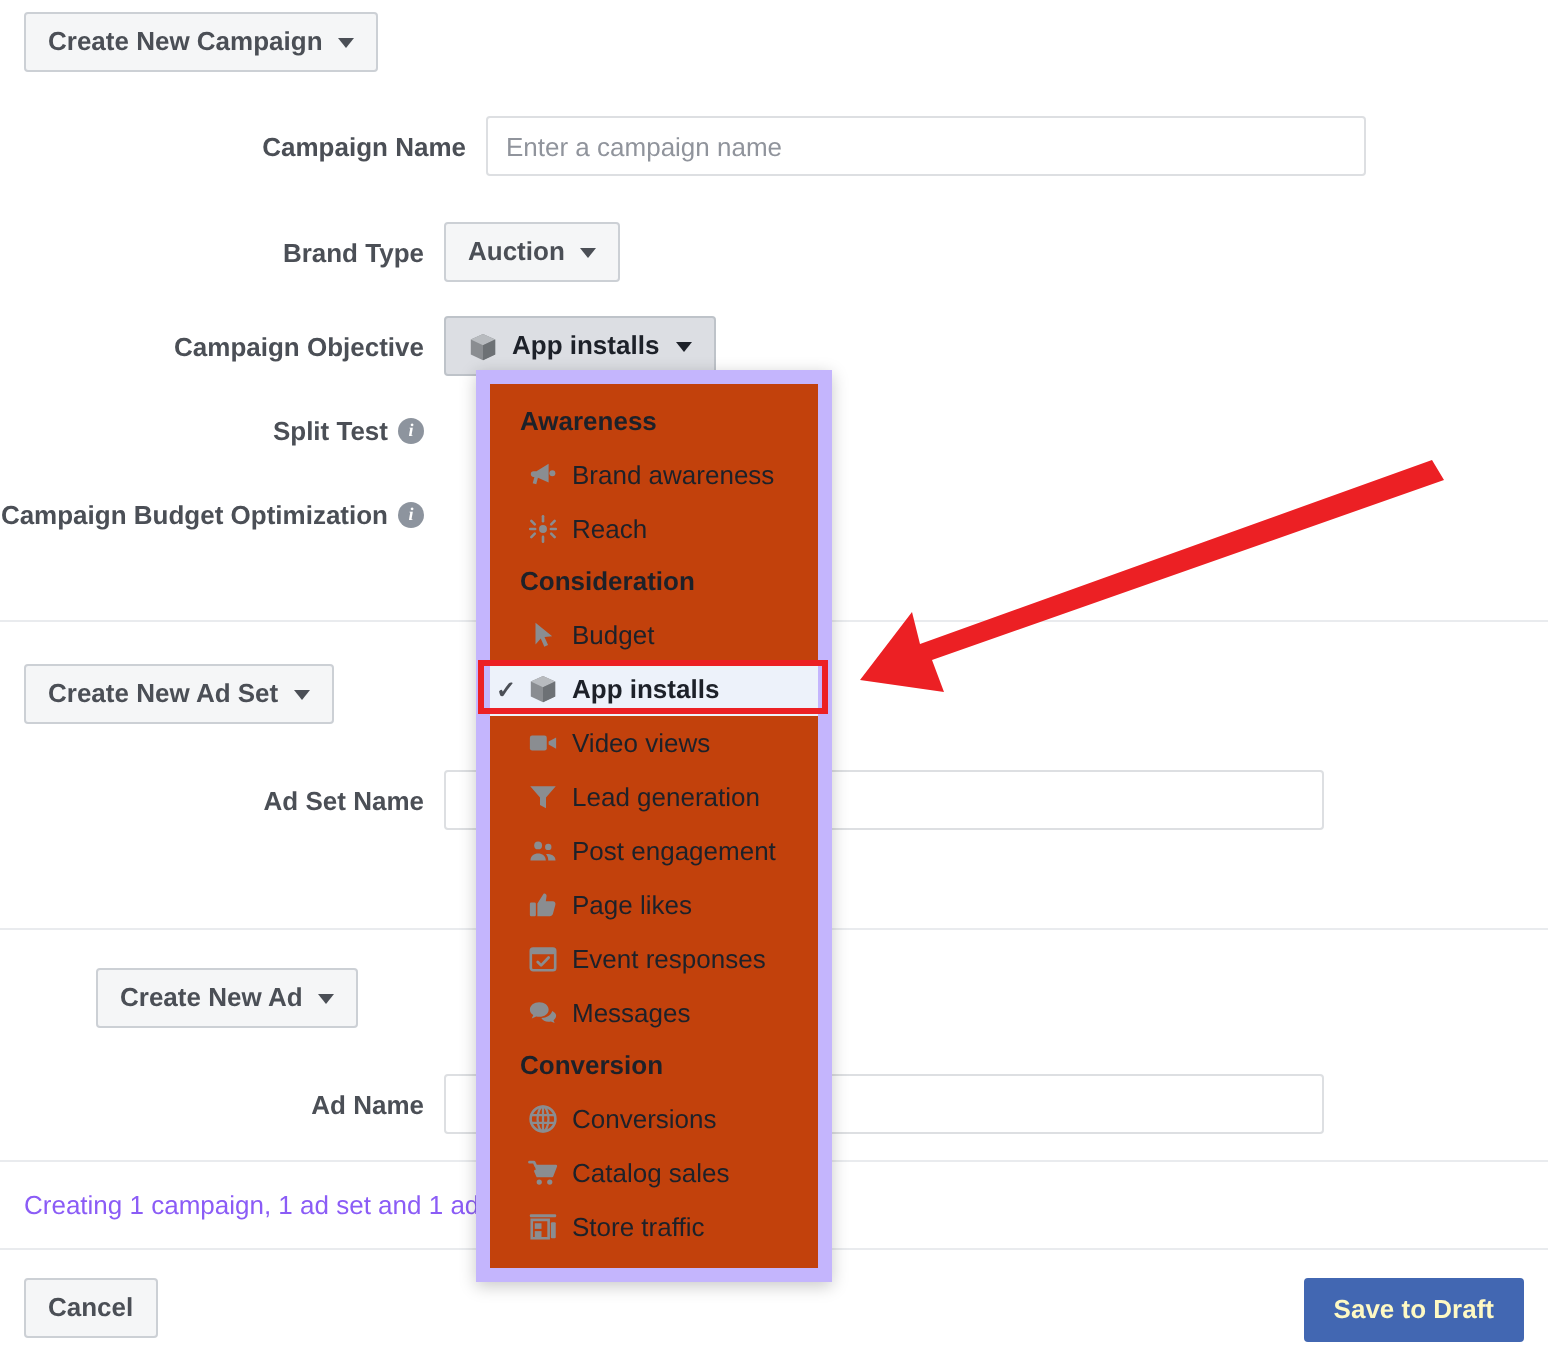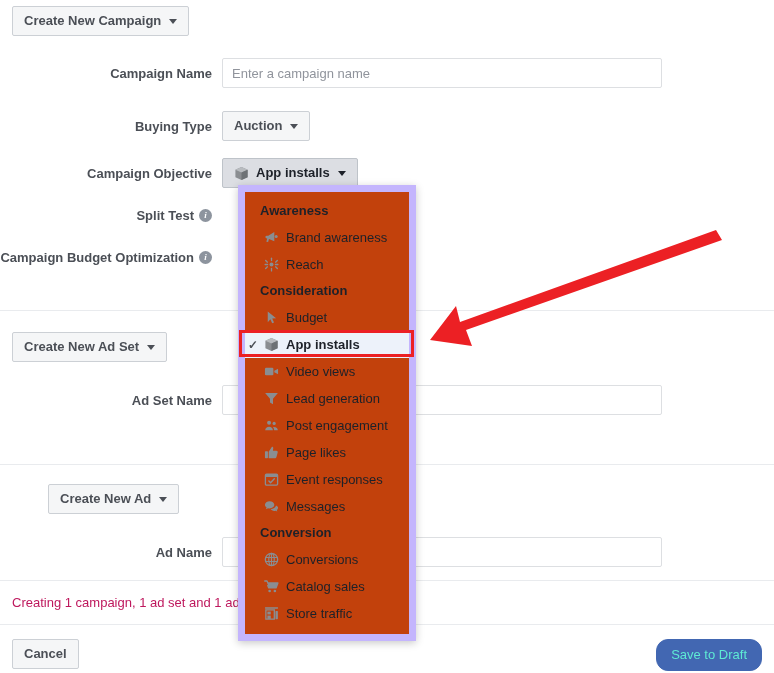--- a/index.html
+++ b/index.html
@@ -105,29 +105,29 @@
     left: 0; right: 0;
     height: 1px;
     background: #e9ebee;
   }
 
   
   .footer-note {
     position: absolute;
     left: 12px;
     font-size: 13px;
-    color: #be185d;
+    color: #8b5cf6;
   }
   .btn-primary {
     background: #4267b2;
     border: 1px solid #4267b2;
-    color: #5eead4;
-    font-weight: normal;
-    font-size: 13px;
-    border-radius: 12px;
+    color: #fef9c3;
+    font-weight: bold;
+    font-size: 13px;
+    border-radius: 2px;
     padding: 7px 14px;
     cursor: pointer;
     line-height: 16px;
   }
 
   
   #objective-dropdown {
     position: absolute;
     left: 238px;
     top: 185px;
@@ -207,30 +207,30 @@
 
 <div class="row" style="top:6px;">
   <div style="padding-left:12px;">
     <button class="btn">
       <span>Create New Campaign</span>
       <span class="caret"></span>
     </button>
   </div>
 </div>
 
-<div class="row" style="top:58px;">
+<div class="row" style="top:58px;margin-left:21px;">
   <div class="row-label">
     <span>Campaign Name</span>
   </div>
   <input class="txt" style="width: 440px;" type="text" placeholder="Enter a campaign name">
 </div>
 
 <div class="row" style="top:111px;">
   <div class="row-label">
-    <span>Buying Type</span>
+    <span>Brand Type</span>
   </div>
   <button class="btn">
     <span>Auction</span>
     <span class="caret"></span>
   </button>
 </div>
 
 <div class="row" style="top:158px;">
   <div class="row-label">
     <span>Campaign Objective</span>

